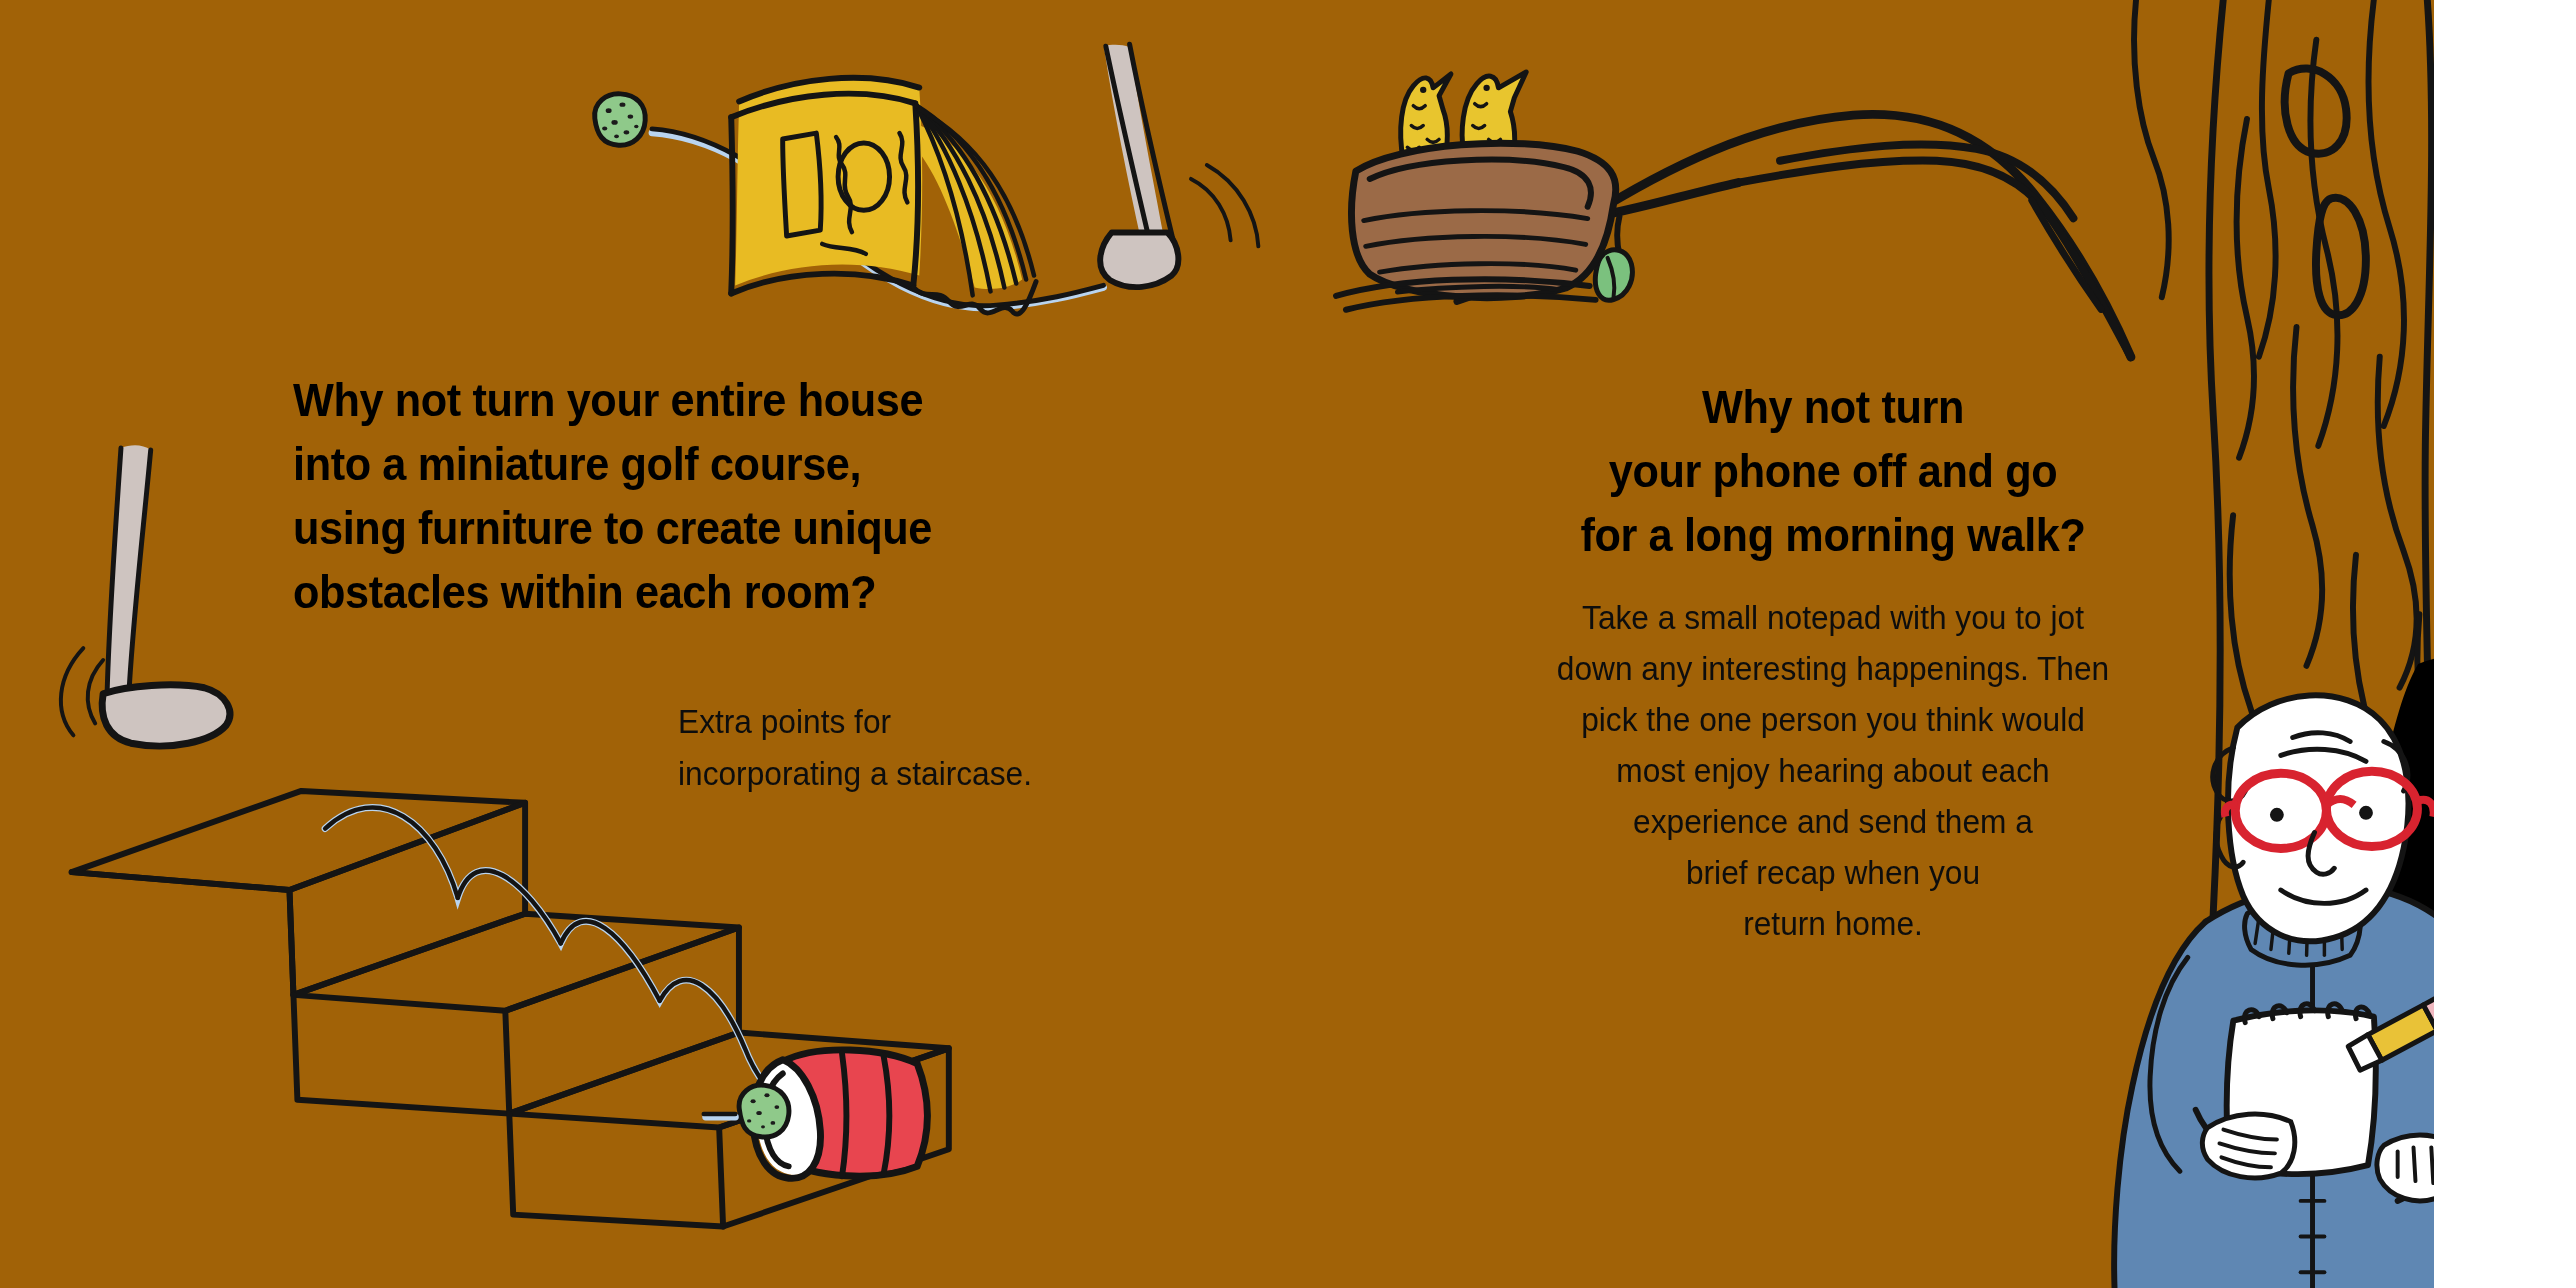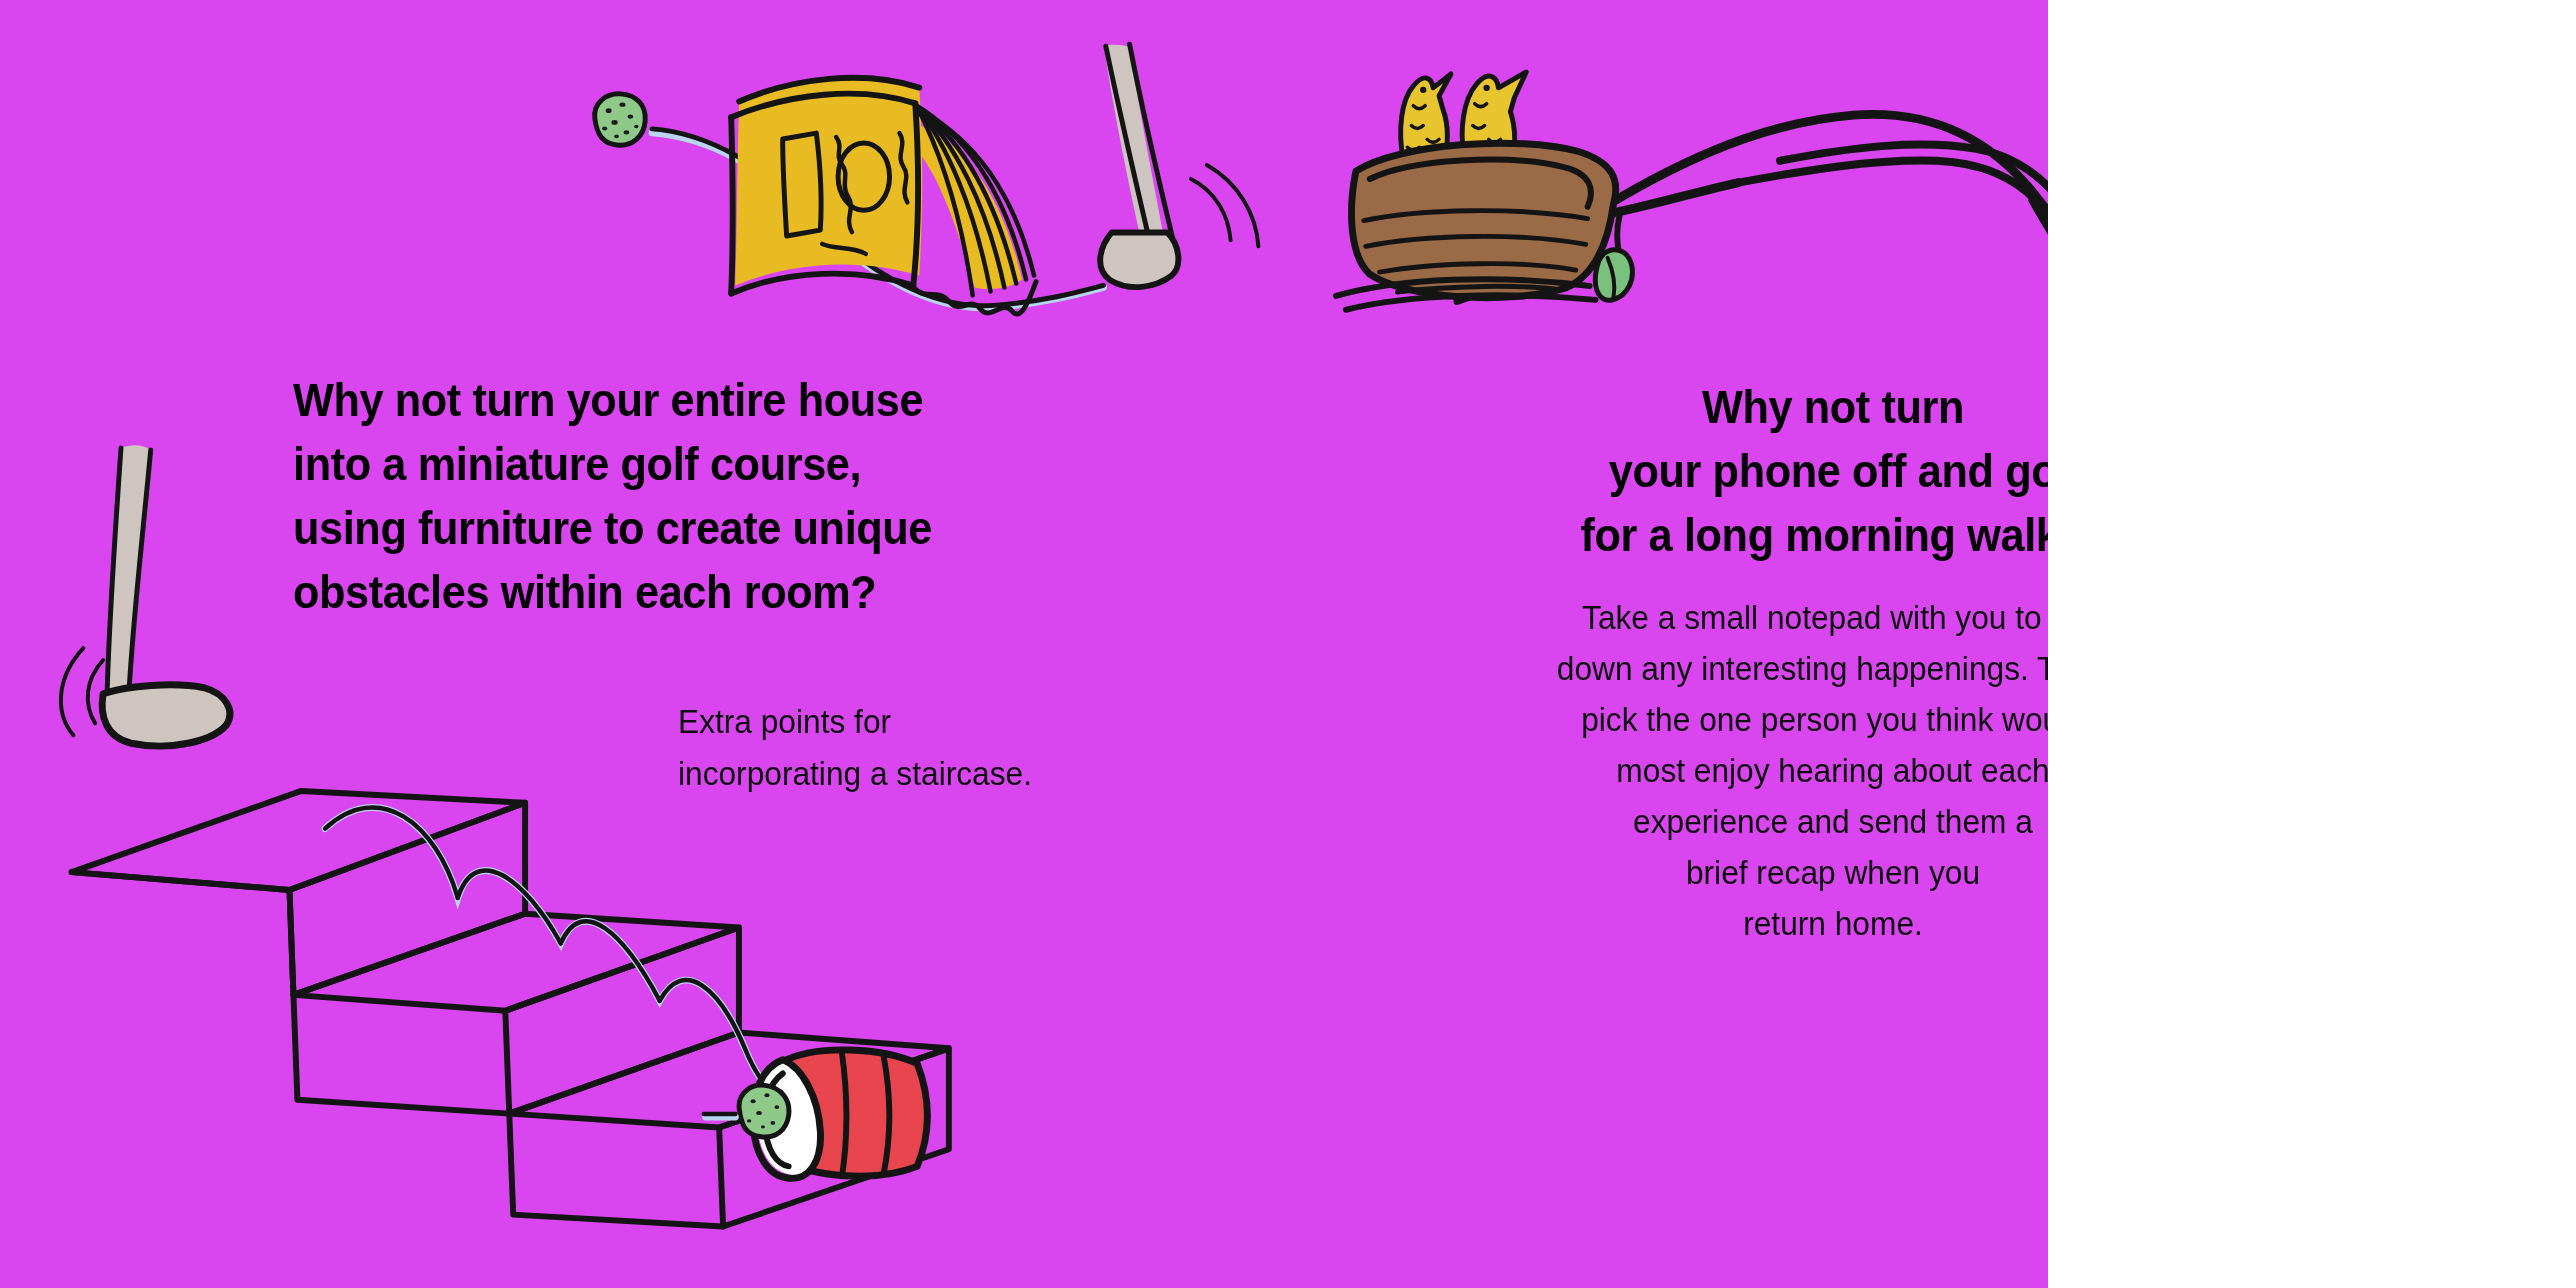--- a/index.html
+++ b/index.html
@@ -7,23 +7,23 @@
     margin: 0;
     padding: 0;
     background: #ffffff;
   }
   body {
     font-family: "Liberation Sans", sans-serif;
     -webkit-font-smoothing: antialiased;
   }
   #spread {
     position: relative;
-    width: 2048px;
+    width: 2434px;
     height: 1288px;
-    background: #d946ef;
+    background: #a16207;
     overflow: hidden;
   }
   .art {
     position: absolute;
     pointer-events: none;
   }
   .art svg { display: block; overflow: visible; }
 
   
   .heading {

